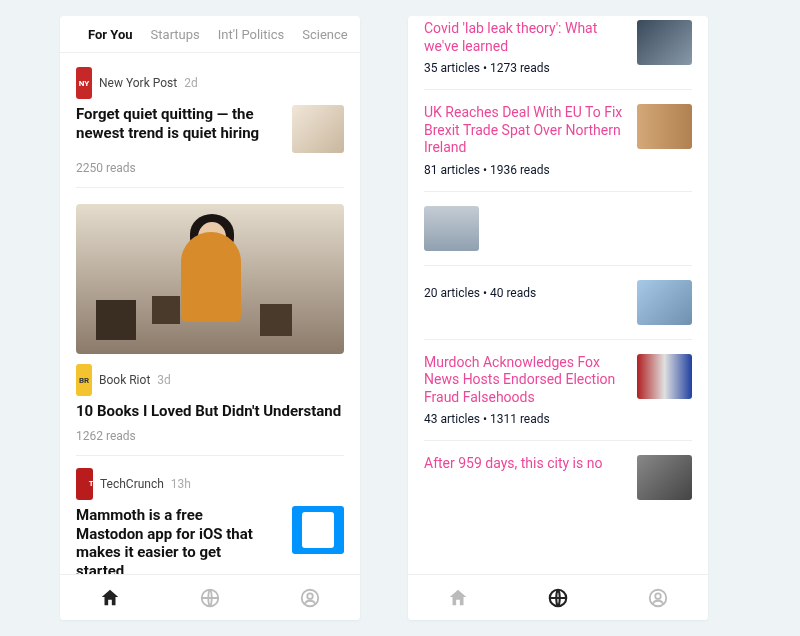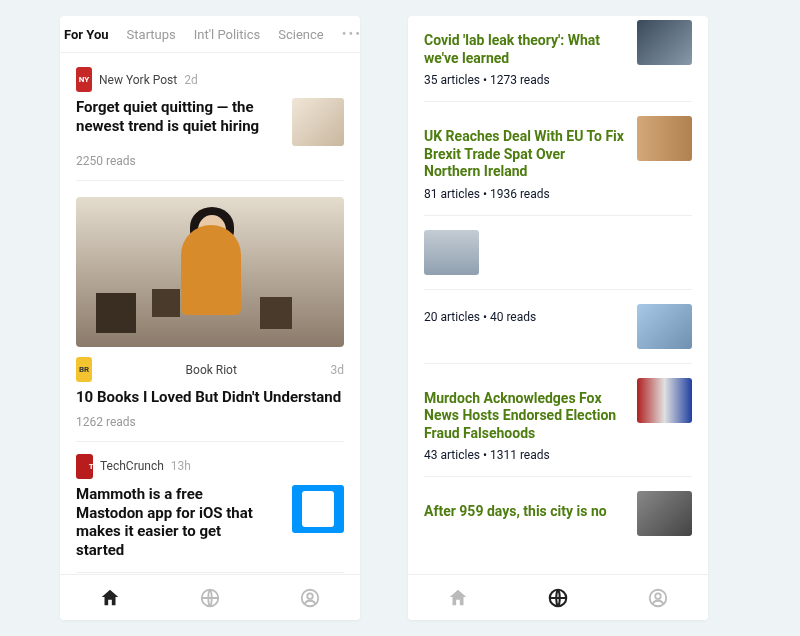--- a/index.html
+++ b/index.html
@@ -22,21 +22,21 @@
       display: flex;
       flex-direction: column;
       overflow: hidden;
       position: relative;
     }
     
     .tabs {
       display: flex;
       align-items: center;
       gap: 18px;
-      padding: 10px 4px 10px;
+      padding: 10px 28px 10px;
       border-bottom: 1px solid #eee;
       font-size: 13px;
       color: #9b9b9b;
     }
     .tabs .tab { cursor: pointer; white-space: nowrap; }
     .tabs .tab.active { color: #111; font-weight: 700; }
     .more-dots {
       margin-left: auto;
       color: #bbb;
       letter-spacing: 2px;
@@ -53,21 +53,21 @@
     }
     .article:first-child { padding-top: 14px; }
     .source-row {
       display: flex;
       align-items: center;
       gap: 7px;
       font-size: 12px;
       margin-bottom: 6px;
     }
     .src-icon {
-      width: 16px; height: 25px; border-radius: 3px;
+      width: 16px; height: 32px; border-radius: 3px;
       display:flex;align-items:center;justify-content:center;
       font-size: 8px; font-weight: 700; color:#fff;
     }
     .src-red   { background: #c62828; }
     .src-yellow{ background: #f4c430; color:#333;}
     .src-green { background: #b91c1c; padding-left: 17px; }
     .src-black { background: #404040; }
     .source-name { color: #444; }
     .source-time { color: #aaa; }
     .article-row {
@@ -155,24 +155,23 @@
       display: flex;
       gap: 12px;
       padding: 14px 0;
       border-bottom: 1px solid #eee;
       align-items: flex-start;
     }
     .hitem:first-child { padding-top: 4px; }
     .hitem-text { flex: 1; }
     .hitem-title {
       font-size: 14px;
-      font-weight: 700;
-      color: #4d7c0f;
+      font-weight: 400;
+      color: #ec4899;
       line-height: 1.25;
-      margin-top: 12px;
     }
     .hitem-meta {
       font-size: 12px;
       color: #0f172a;
       margin-top: 6px;
     }
     .himg {
       width: 55px; height: 45px;
       background: #ccc;
       border-radius: 3px;
@@ -223,21 +222,21 @@
         <div class="thumb thumb-hands"></div>
       </div>
       <div class="reads">2250 reads</div>
     </div>
 
     <div class="article">
       <div class="hero-img">
         <div class="hero-hair"></div>
           <div class="hero-head"></div>
       </div>
-      <div class="source-row" style="margin-top:10px;justify-content:space-between;">
+      <div class="source-row" style="margin-top:10px;">
         <div class="src-icon src-yellow">BR</div>
         <span class="source-name">Book Riot</span>
         <span class="source-time">3d</span>
       </div>
       <div class="article-title">10 Books I Loved But Didn't Understand</div>
       <div class="reads">1262 reads</div>
     </div>
 
     <div class="article">
       <div class="source-row">

